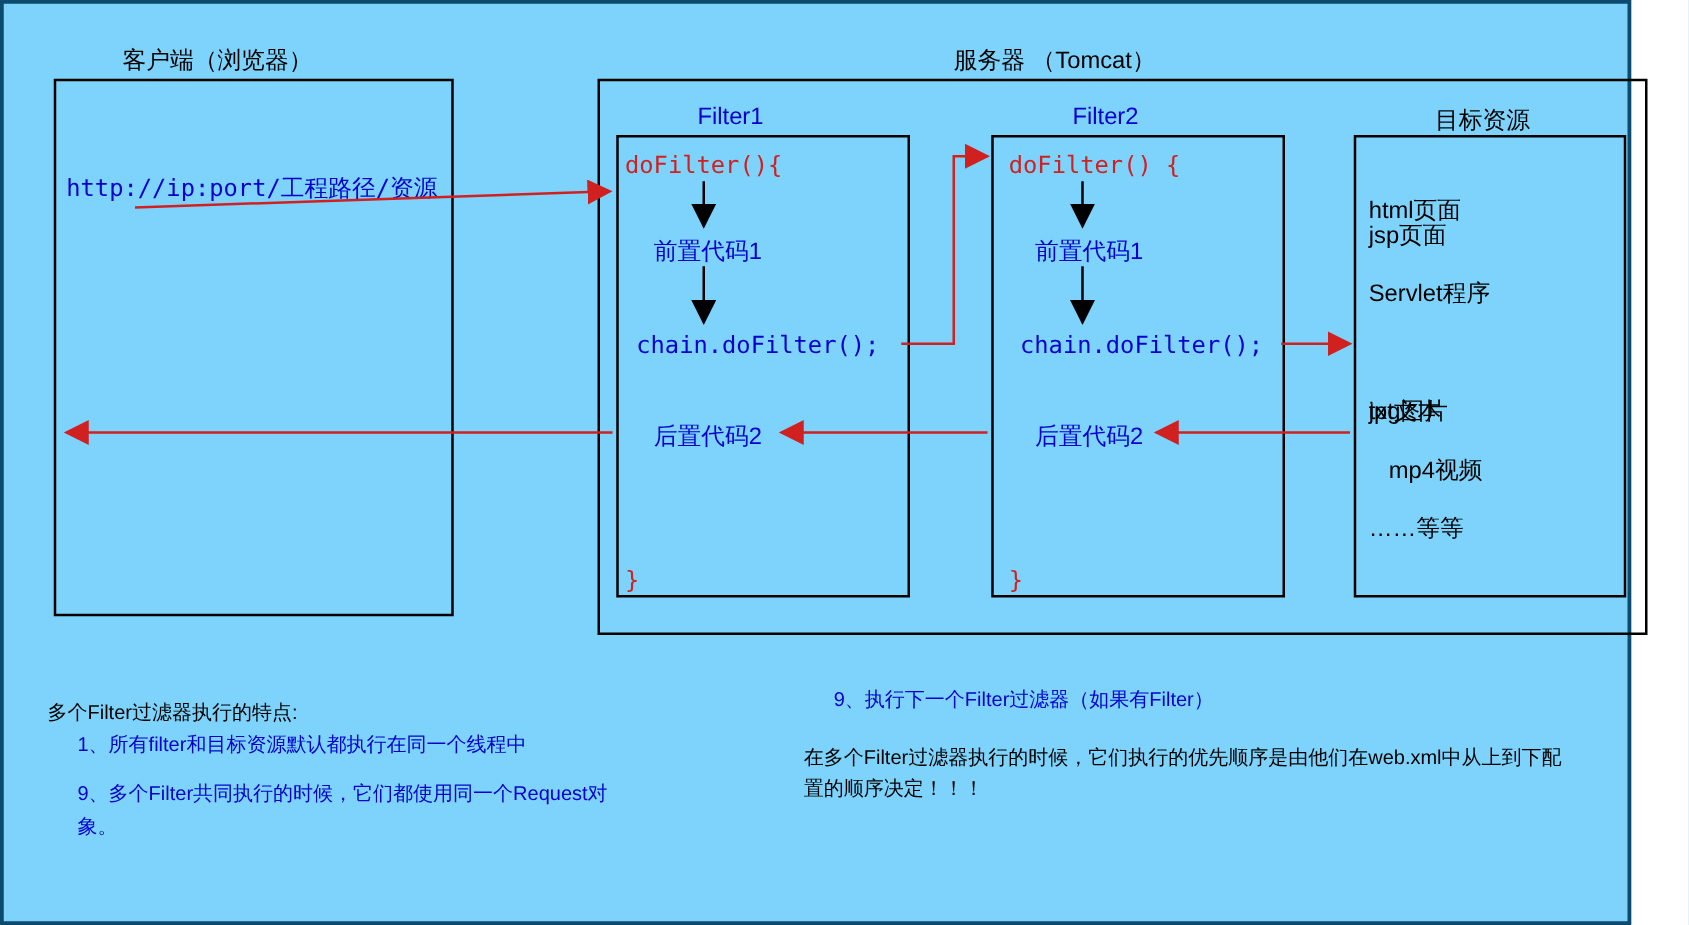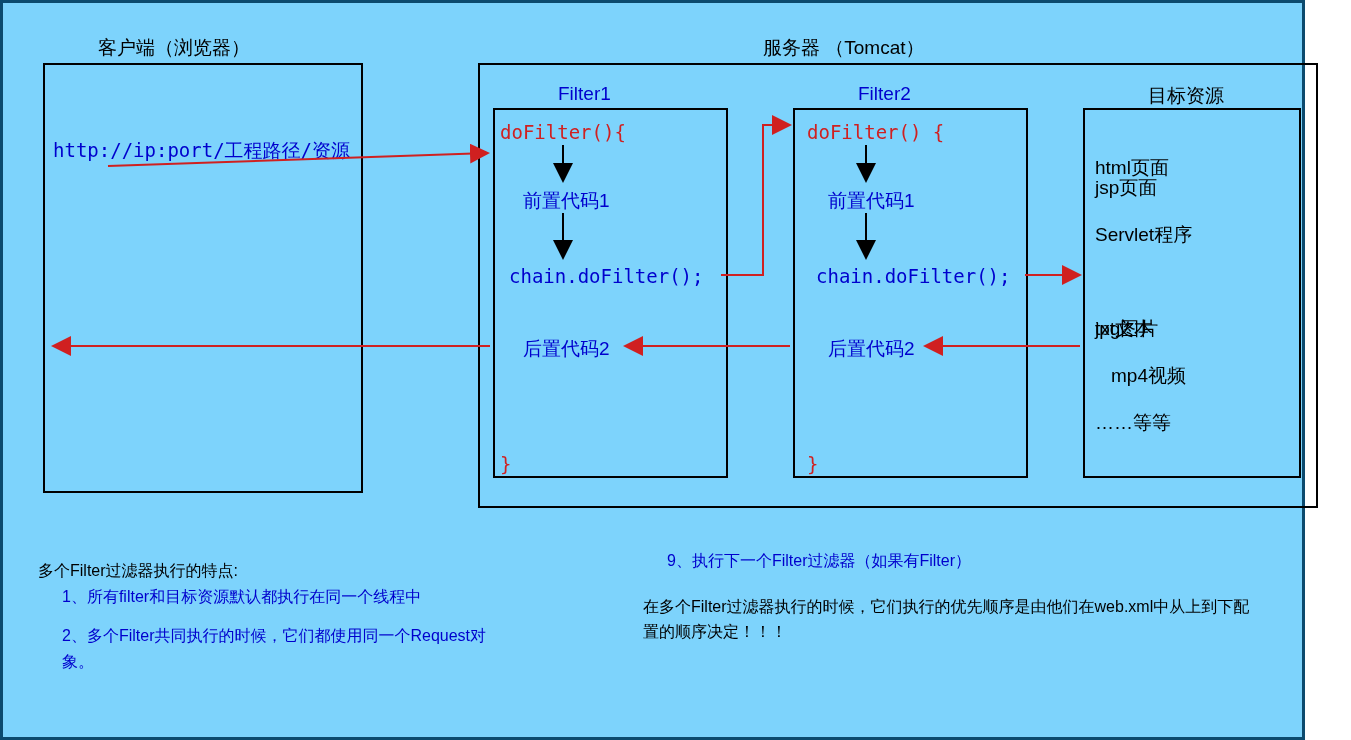--- a/index.html
+++ b/index.html
@@ -107,21 +107,21 @@
 
     <line x1="787" y1="343" x2="622" y2="343" stroke="#d02020" stroke-width="2" marker-end="url(#ah-red)"></line>
 
     <line x1="487" y1="343" x2="50" y2="343" stroke="#d02020" stroke-width="2" marker-end="url(#ah-red)"></line>
   </svg>
 
   <div class="notes" style="left:35px; top:555px; width:460px;">
     <div class="black">多个Filter过滤器执行的特点:</div>
     <div class="blue indent" style="max-width:430px;">1、所有filter和目标资源默认都执行在同一个线程中</div>
     <div style="height:14px;"></div>
-    <div class="blue indent" style="max-width:430px;">2、多个Filter共同执行的时候，它们都使用同一个Request对象。</div>
+    <div class="blue indent" style="max-width:430px;">9、多个Filter共同执行的时候，它们都使用同一个Request对象。</div>
   </div>
 
   <div class="notes" style="left:640px; top:545px; width:640px;">
     <div class="blue indent">9、执行下一个Filter过滤器（如果有Filter）</div>
     <div style="height:20px;"></div>
     <div class="black" style="max-width:620px;">在多个Filter过滤器执行的时候，它们执行的优先顺序是由他们在web.xml中从上到下配置的顺序决定！！！</div>
   </div>
 
 </div>
 

